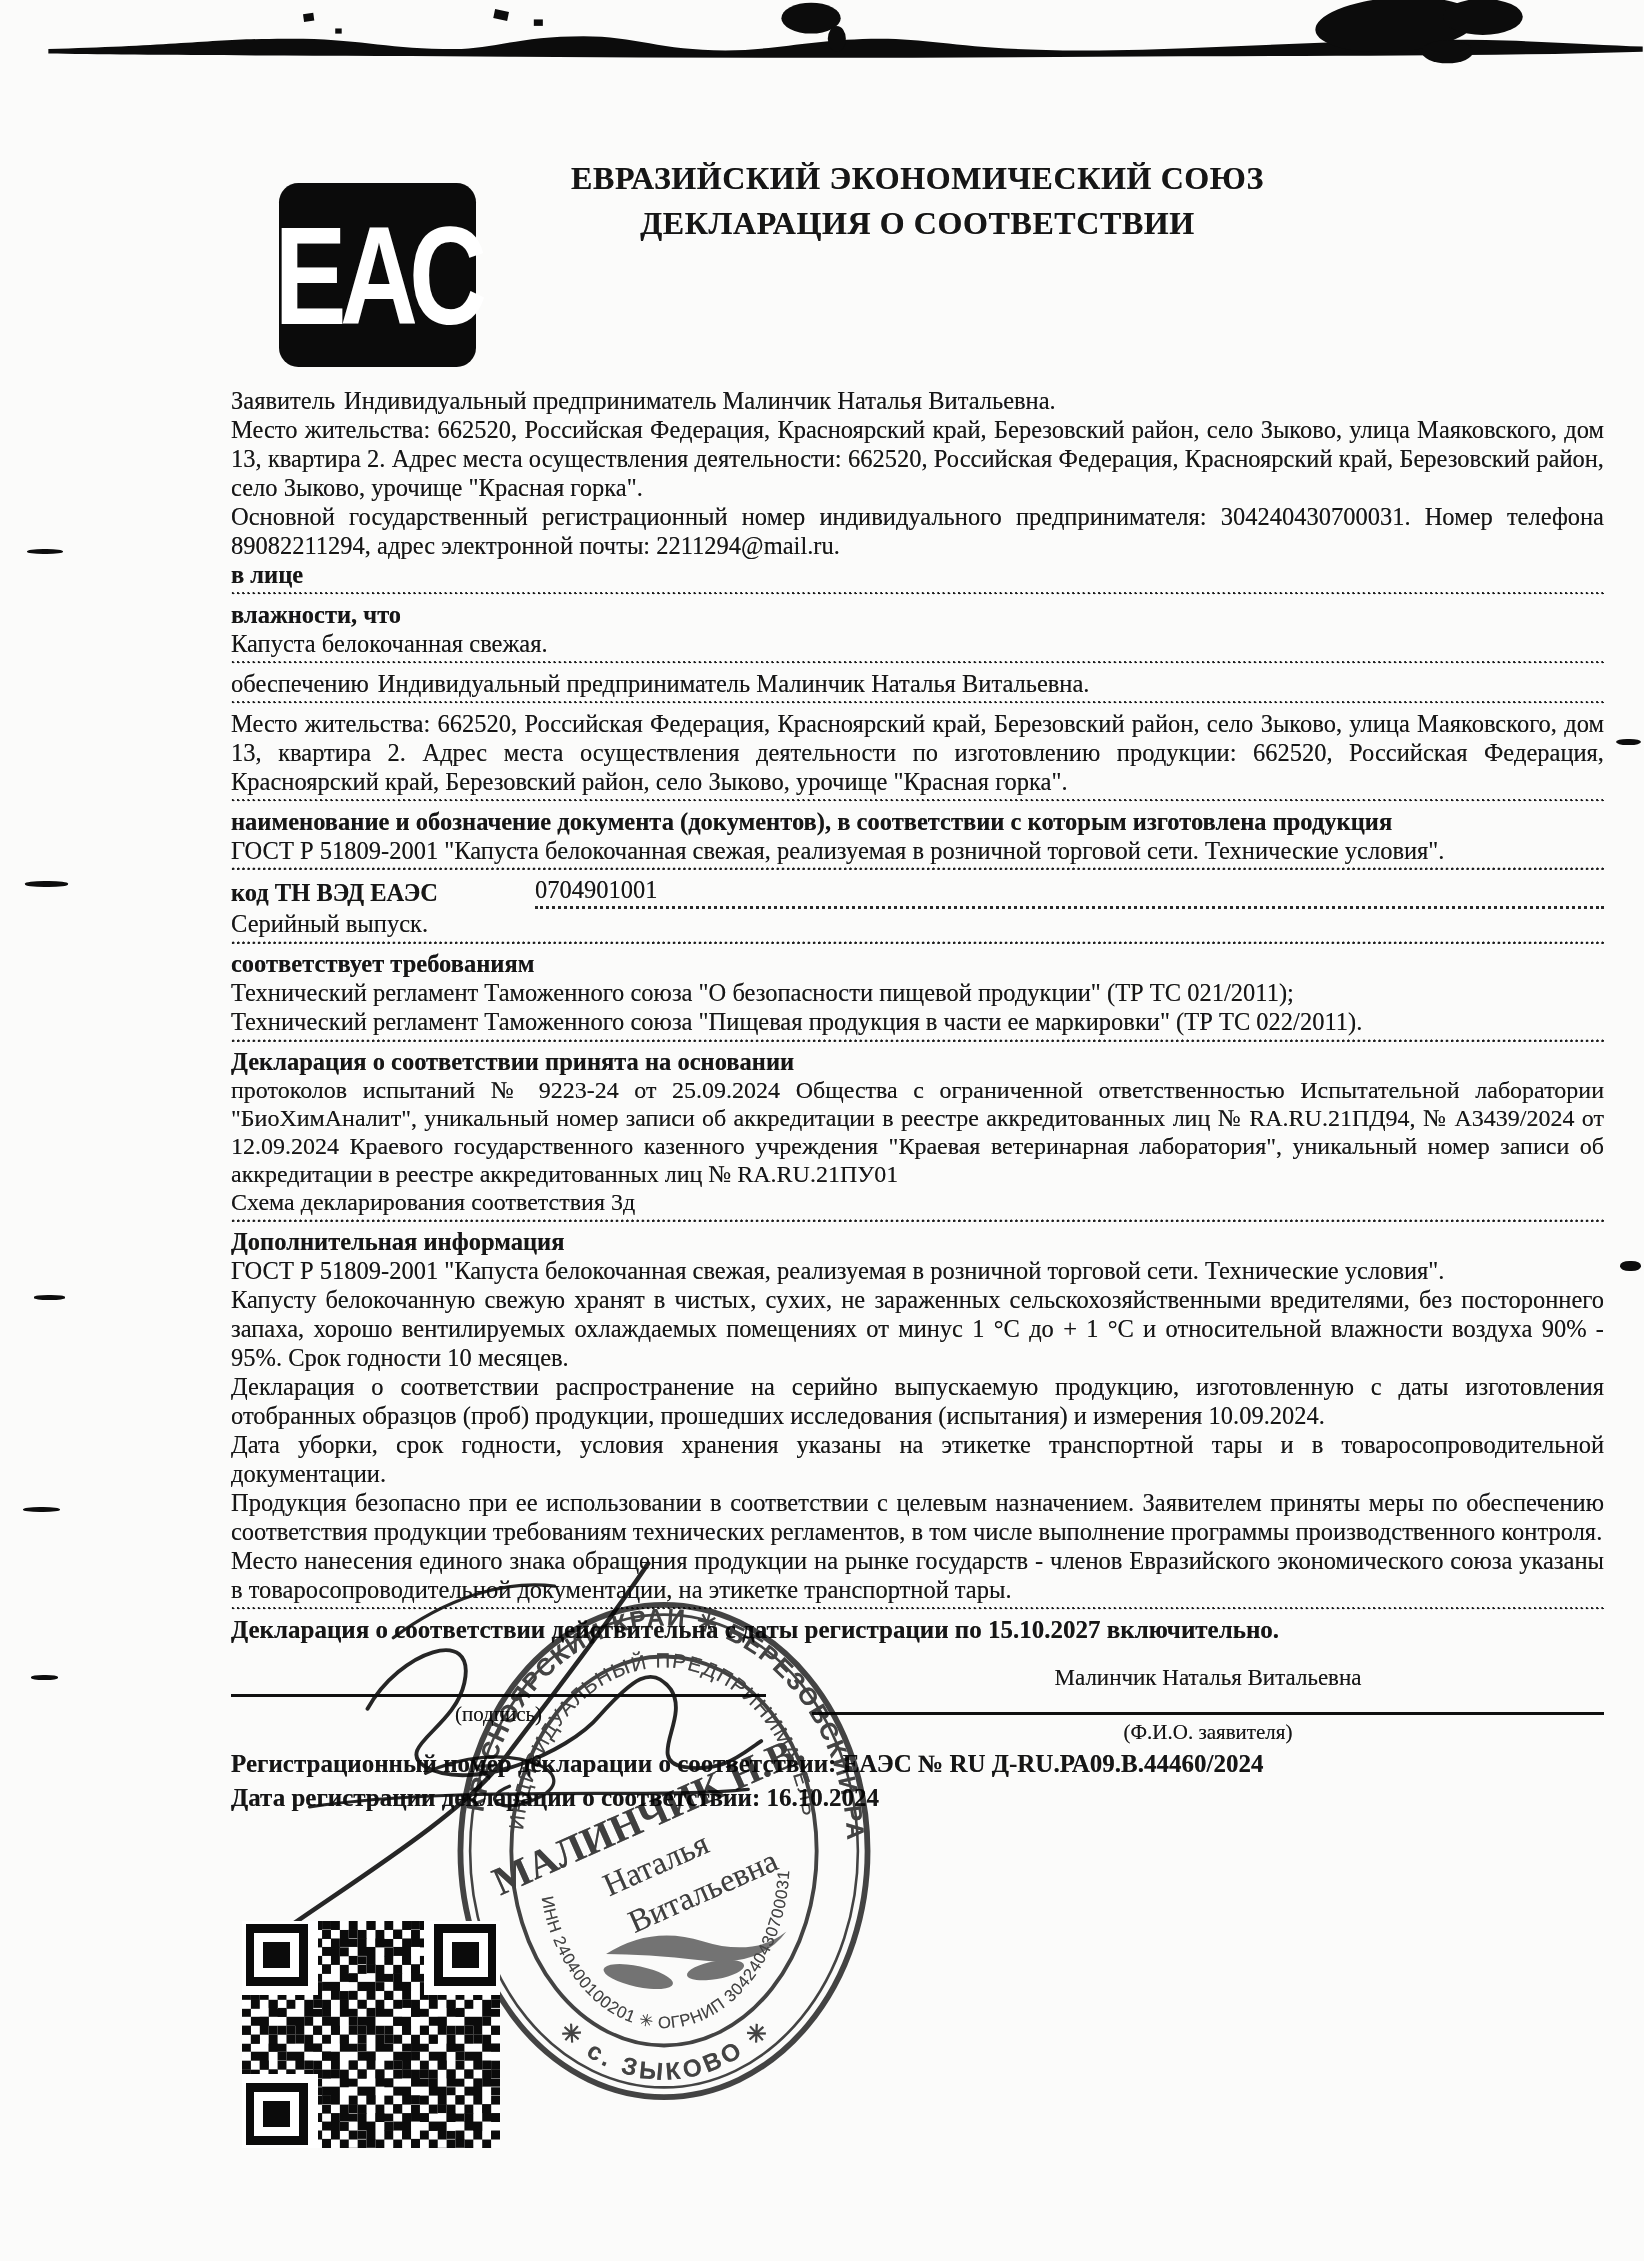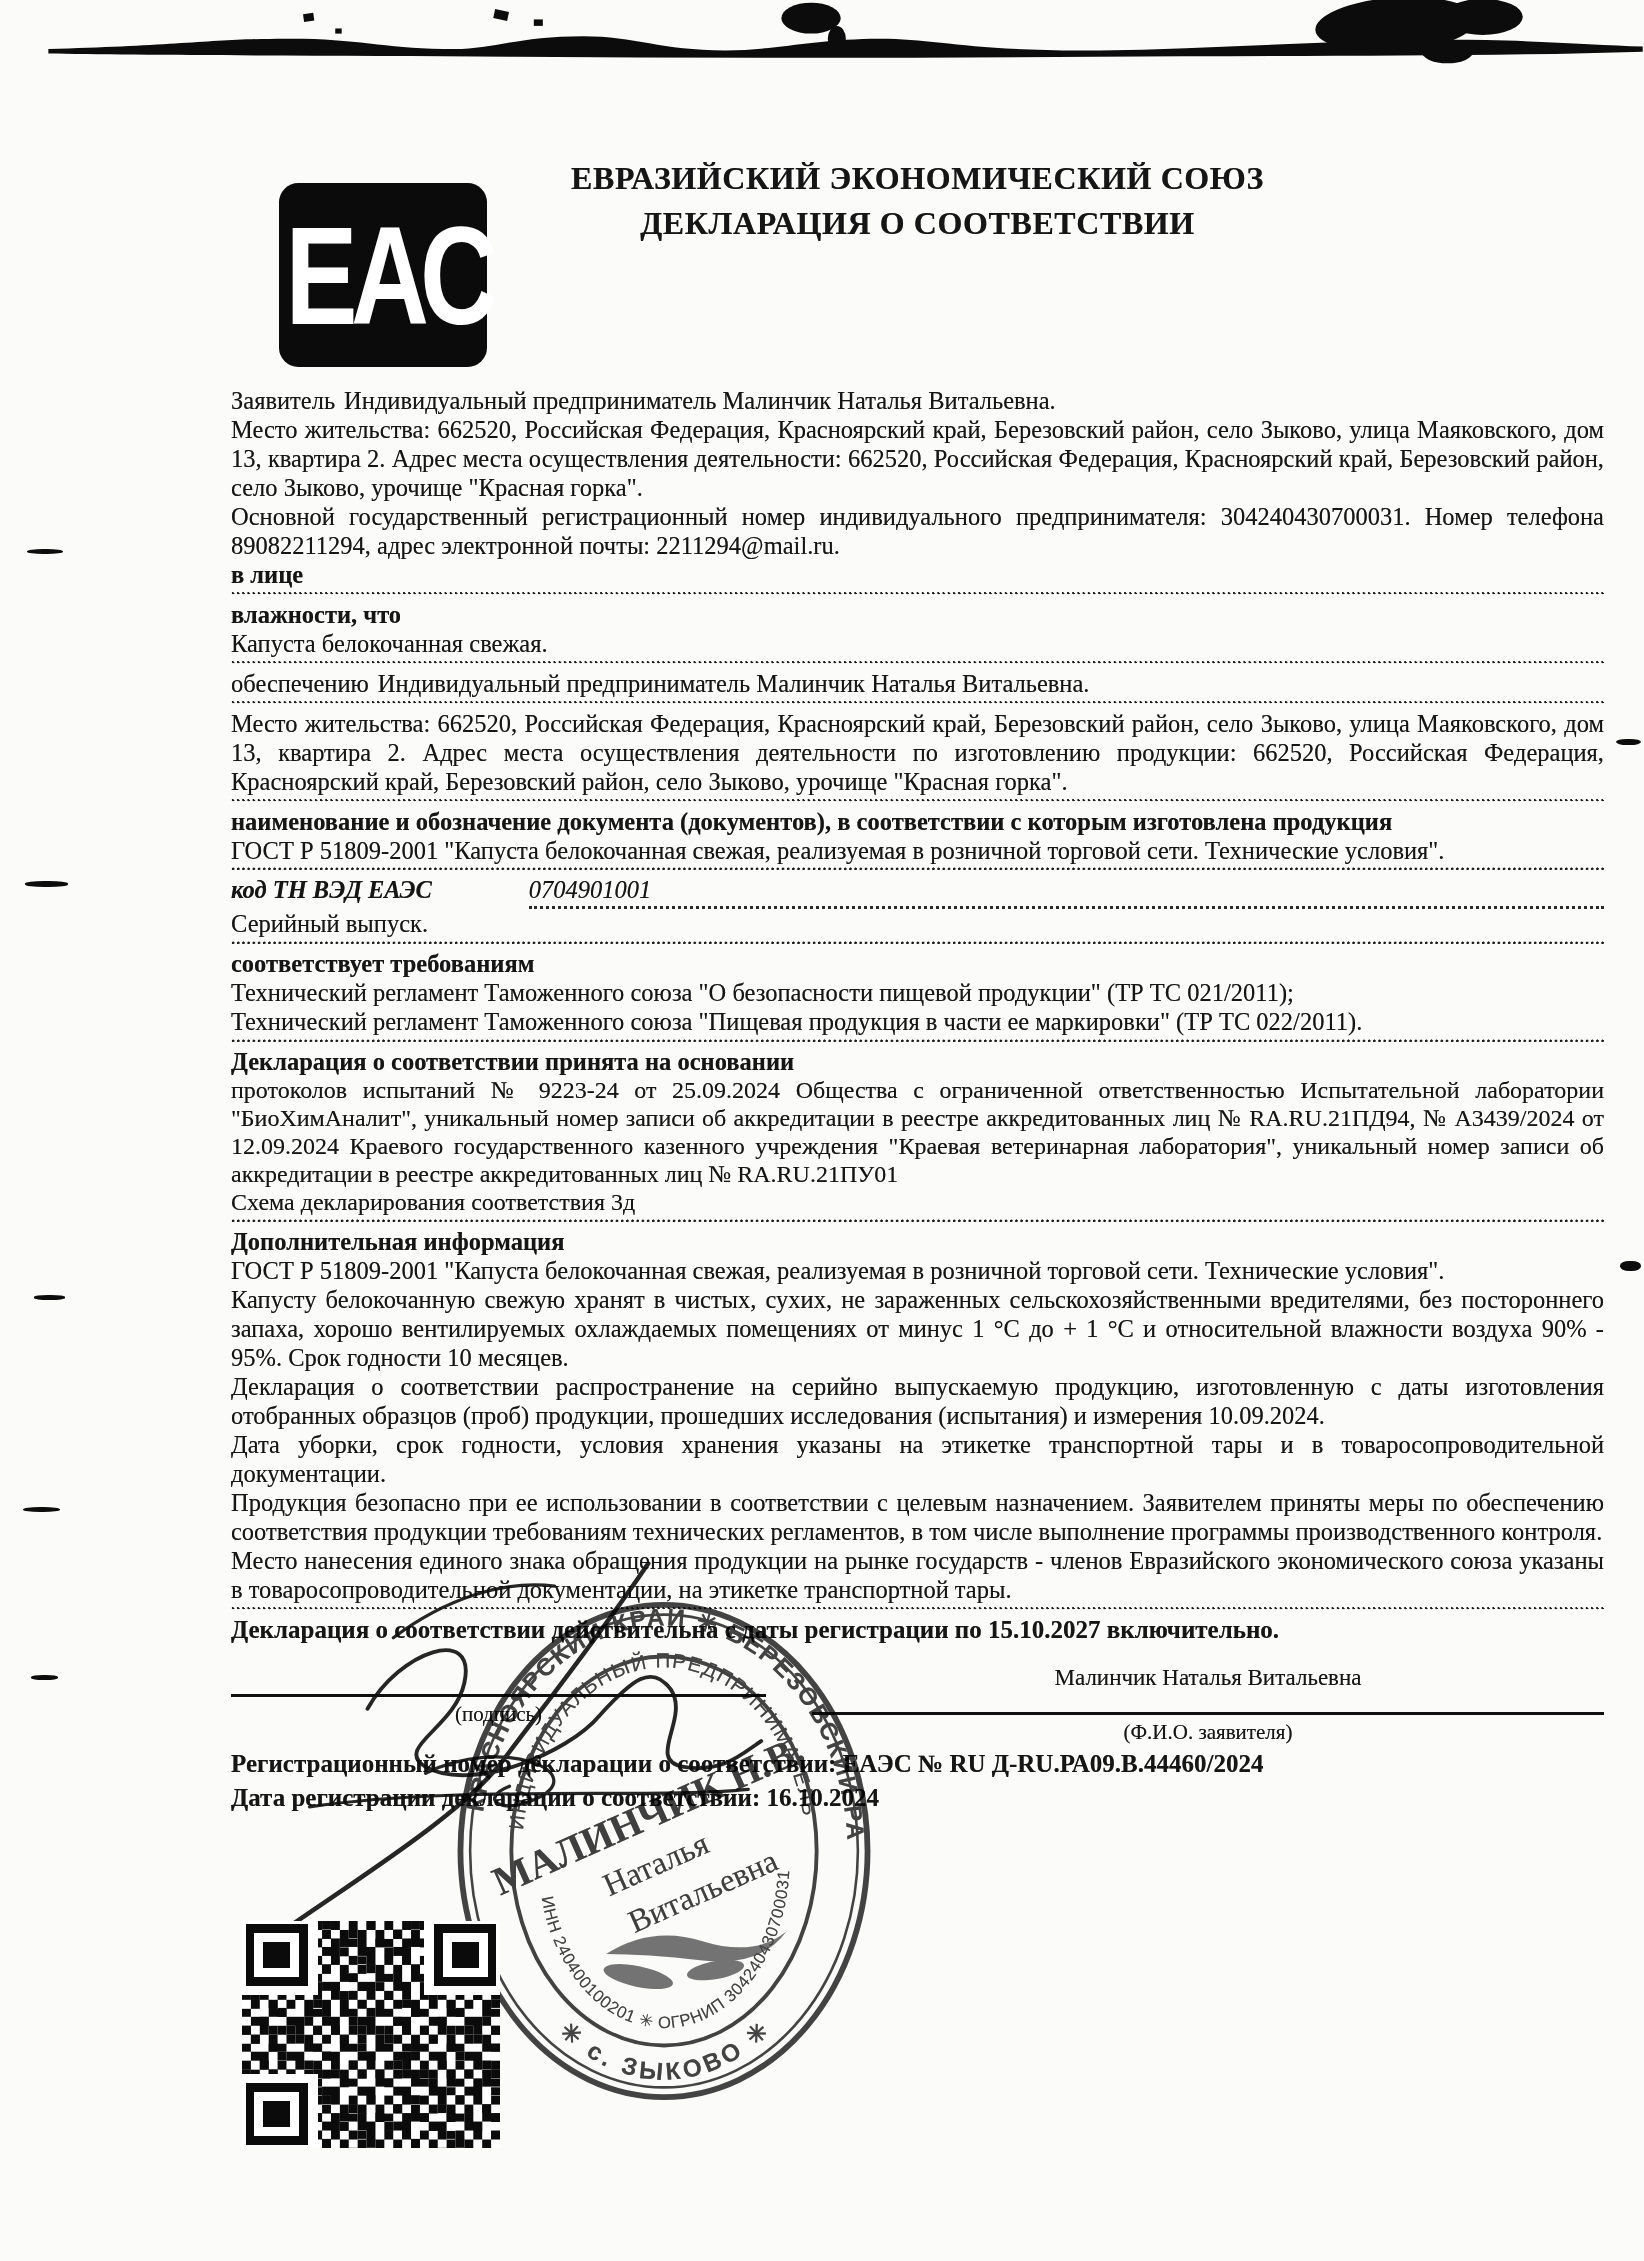--- a/index.html
+++ b/index.html
@@ -4,21 +4,21 @@
 <style>
   html,body{margin:0;padding:0;background:#777;}
   .page{
     position:relative; width:1644px; height:2261px; background:#fbfbfa;
     font-family:"Liberation Serif", serif; color:#161616; overflow:hidden;
     text-shadow:0 0 0.5px rgba(20,20,20,.55);
   }
   
   .eac-logo{
     position:absolute; left:279px; top:183px; width:197px; height:184px;
-    background:#0b0b0b; border-radius:19.3px; display:flex; align-items:center; justify-content:center;padding-left:11px;
+    background:#0b0b0b; border-radius:19.3px; display:flex; align-items:center; justify-content:center;
   }
   .eac-logo span{
     color:#fff; font-family:"Liberation Sans", sans-serif; font-weight:bold;
     font-size:108px; letter-spacing:-6.4px; transform:scaleY(1.28); text-shadow:none;
   }
   .titles{position:absolute; left:231px; top:156px; width:1373px; text-align:center;}
   .t1,.t2{font-weight:bold; font-size:32px; line-height:45px; letter-spacing:0.6px; white-space:nowrap;}
   
   .flow{
     position:absolute; left:231px; top:386px; width:1373px;
@@ -26,21 +26,21 @@
   }
   .flow p{margin:0;}
   .lbl{font-weight:normal; margin-right:9px;}
   .hdr{font-weight:bold;}
   .rule{
     height:4.5px; margin:1.9px 0 4.5px 0;
     background-image:radial-gradient(circle at 1.9px 2.6px,#1c1c1c 1.2px,rgba(0,0,0,0) 1.4px);
     background-size:5.2px 4.5px; background-repeat:repeat-x;
   }
   .small{font-size:24px; line-height:28px;}
-  .tnved-row{display:flex; align-items:flex-start;font-style:italic;}
+  .tnved-row{display:flex; align-items:center;}
   .tnved-wrap{flex:1; margin-left:97px; border-bottom:3.2px dotted #2a2a2a; padding-bottom:1.9px;}
   .validity{font-weight:bold; font-size:25px; margin-top:19.3px;}
   
   .sig-area{display:flex; margin-top:10.3px;}
   .sig-left{width:535px; padding-top:40px;}
   .sig-right{flex:1; margin-left:46px; text-align:center;}
   .sig-line{border-top:3.2px solid #101010; height:0;}
   .sig-caption{font-size:21px; text-align:center; margin-top:2.6px;}
   .sig-fio{font-size:23px; margin-bottom:20px; margin-top:9px;}
   .reg{font-weight:bold; font-size:25px; line-height:34px; text-align:left; margin-top:6.4px;}

